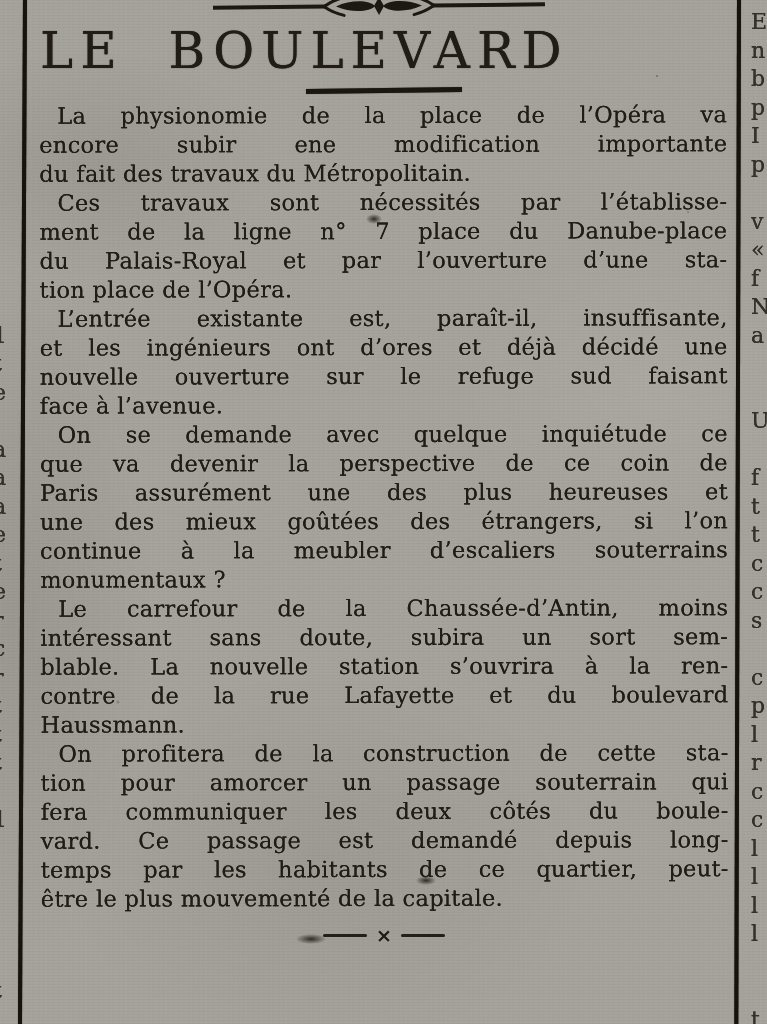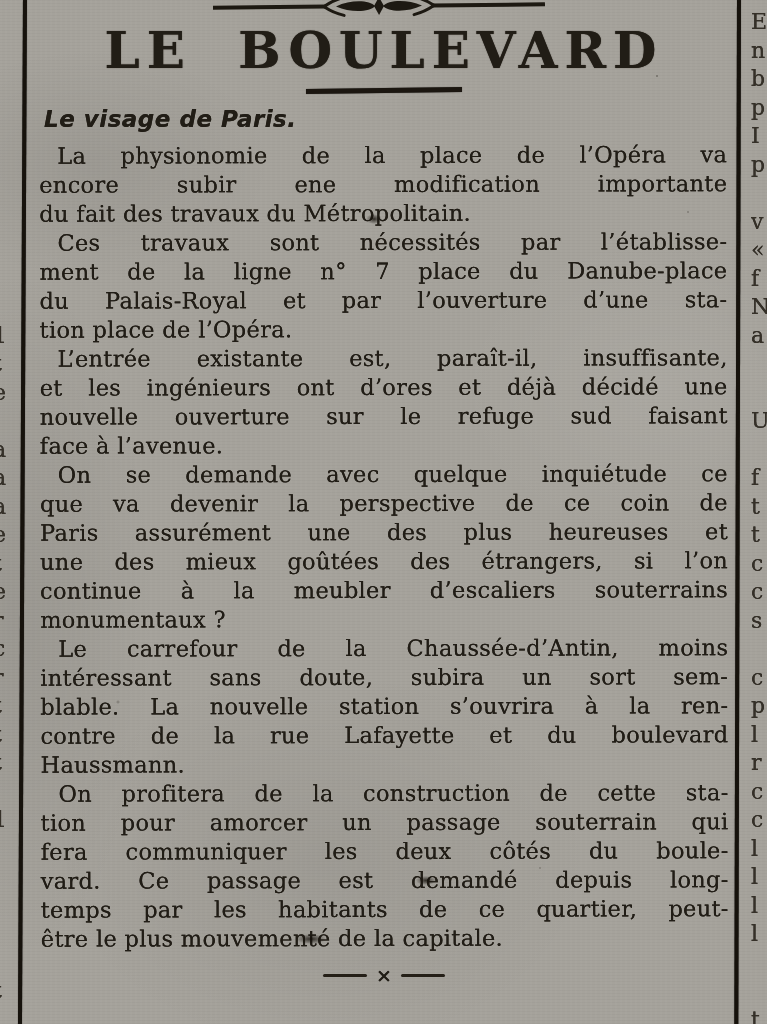--- a/index.html
+++ b/index.html
@@ -37,22 +37,22 @@
   .edge-strip.left .frag{margin-left:-7px;}
   .edge-strip.right{left:751px;width:16px;}
   .frag{height:28.5px;white-space:pre;}
   
   .column{position:absolute;left:40px;top:0;width:688px;}
   .ornament{display:block;margin:-5px 0 0 173px;transform:rotate(-0.6deg);}
   .ornament path,.ornament rect{fill:#1d1912;}
   .ornament .stroke{fill:none;stroke:#1d1912;stroke-width:3;stroke-linecap:round;}
   .title{
     margin:4px 0 0 0;
-    text-align:center;
-    font-size:50px;line-height:56px;font-weight:700;
+    text-align:left;
+    font-size:50px;line-height:56px;font-weight:400;
     letter-spacing:7px;word-spacing:22px;
     text-shadow:0 0 .9px rgba(25,20,13,.95);
   }
   .title-rule{width:156px;height:5px;background:#1b1610;margin:9px auto 0 auto;transform:rotate(-0.8deg);box-shadow:0 0 1px rgba(0,0,0,.6);}
   .kicker{
     margin:13px 0 0 4px;
     font-family:"DejaVu Sans", sans-serif;
     font-style:italic;font-weight:700;
     font-size:23px;line-height:27px;letter-spacing:.5px;
     text-shadow:0 0 .5px rgba(25,20,13,.9);
@@ -131,21 +131,20 @@
       <path class="stroke" d="M131,2 C119,5 114,9 111,11 C114,13 119,17 131,20"></path>
       <path class="stroke" d="M201,2 C213,5 218,9 221,11 C218,13 213,17 201,20"></path>
       <path d="M123,11 C138,4 157,5 162,11 C157,17 138,18 123,11 Z"></path>
       <path d="M209,11 C194,4 175,5 170,11 C175,17 194,18 209,11 Z"></path>
       <path d="M166,2 L171,11 L166,20 L161,11 Z"></path>
     </svg>
 
     <h1 class="title">LE BOULEVARD</h1>
     <div class="title-rule"></div>
 
-    <h2 class="kicker">Le visage de Paris.</h2>
 
     <div class="body">
         <div class="para">
           <div class="line first">La physionomie de la place de l’Opéra va</div>
           <div class="line">encore subir ene modification importante</div>
           <div class="line last">du fait des travaux du Métropolitain.</div>
         </div>
         <div class="para">
           <div class="line first">Ces travaux sont nécessités par l’établisse-</div>
           <div class="line">ment de la ligne n° 7 place du Danube-place</div>

